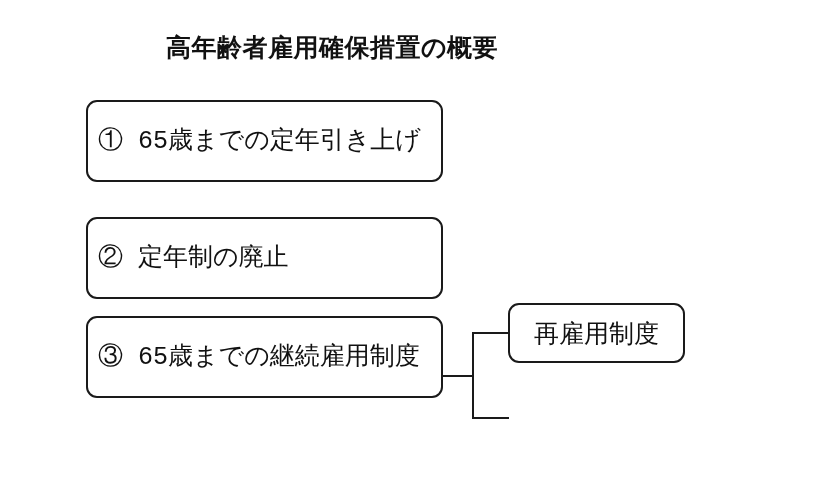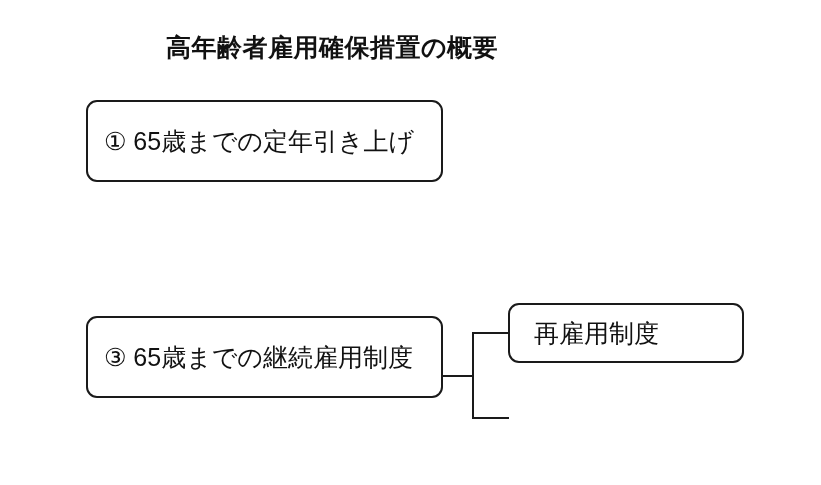--- a/index.html
+++ b/index.html
@@ -57,30 +57,31 @@
     white-space: nowrap;
   }
 
   
   .measure-box {
     left: 86px;
     width: 357px;
     height: 82px;
   }
   .measure-box .node-label {
-    padding-left: 16px;
+    padding-left: 10px;
+    font-family: Liberation Mono, monospace;
   }
   #measure-box-1 { top: 100px; }
   #measure-box-2 { top: 217px; }
   #measure-box-3 { top: 316px; }
 
   
   .subtype-box {
     left: 508px;
-    width: 236px;
+    width: 177px;
     height: 60px;
     align-items: center;
   }
   .subtype-box .node-label {
     padding-left: 24px;
   }
   #subtype-box-1 { top: 303px; }
   #subtype-box-2 { top: 388px; }
 
   
@@ -121,20 +122,23 @@
 <body>
 
 <div id="diagram-canvas">
 
   <div class="diagram-title">高年齢者雇用確保措置の概要</div>
 
   <div class="node-box measure-box" id="measure-box-1">
     <span class="node-label">① 65歳までの定年引き上げ</span>
   </div>
 
+  <div class="node-box measure-box" id="measure-box-2">
+    <span class="node-label">② 定年制の廃止</span>
+  </div>
 
   <div class="node-box measure-box" id="measure-box-3">
     <span class="node-label">③ 65歳までの継続雇用制度</span>
   </div>
 
   <div class="connector-line" id="connector-stub"></div>
   <div class="connector-line" id="connector-riser"></div>
   <div class="connector-line" id="connector-branch-top"></div>
   <div class="connector-line" id="connector-branch-bottom"></div>
 

